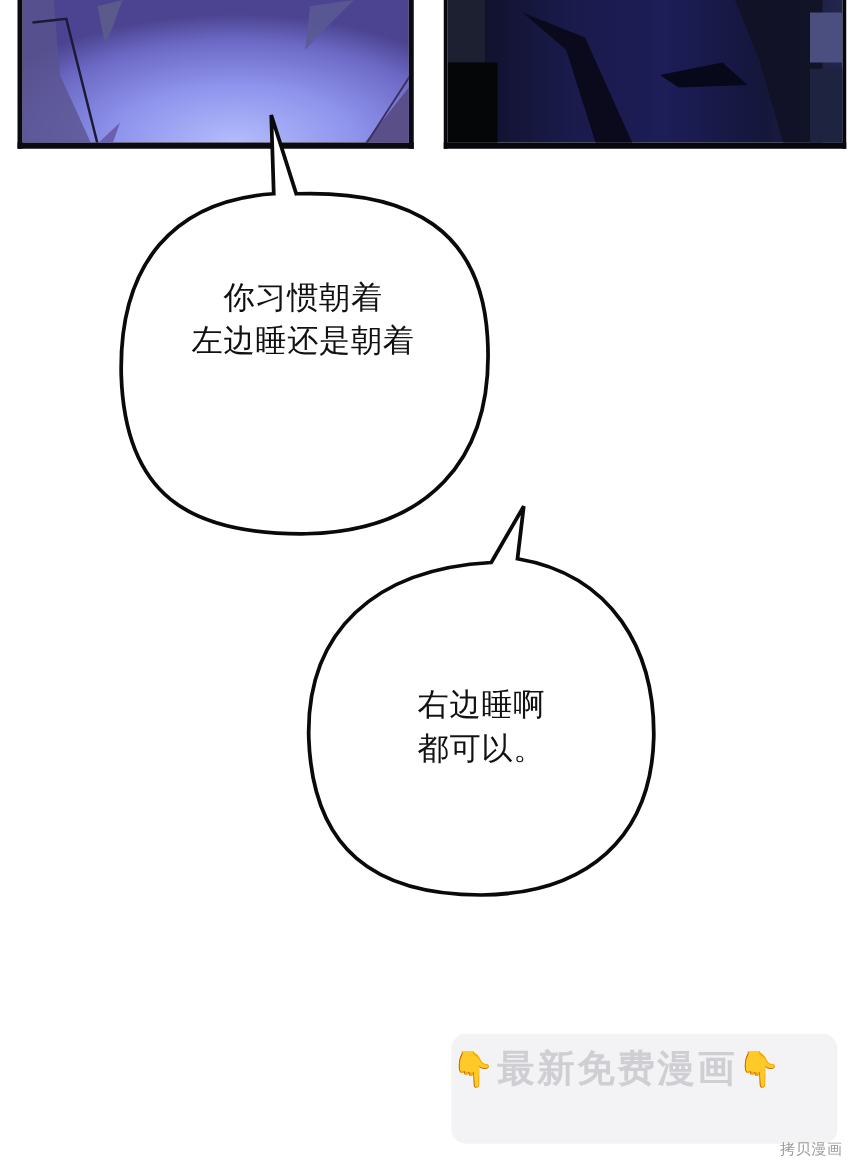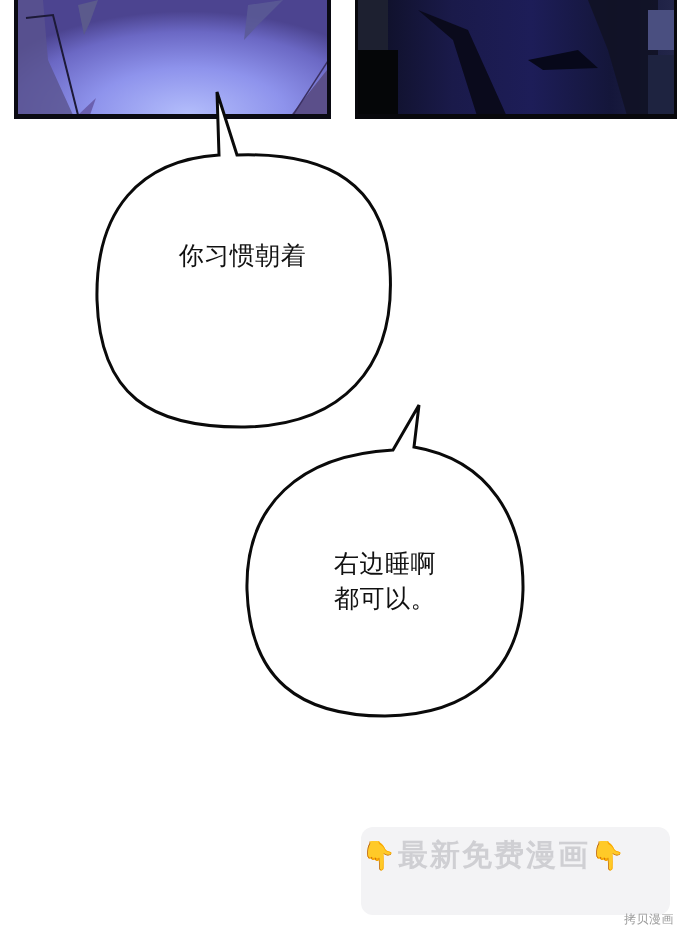--- a/index.html
+++ b/index.html
@@ -74,22 +74,23 @@
        C 396 370, 340 425, 245 427
        C 150 428, 100 395, 97 300
        C 95 210, 140 160, 219 155 Z" fill="#ffffff" stroke="#0a0a0a" stroke-width="3" stroke-linejoin="miter"></path>
   <path d="M393 450 L419 405 L414 447
        C 490 460, 524 520, 523 590
        C 521 670, 470 715, 385 716
        C 300 716, 250 680, 247 590
        C 245 505, 300 455, 393 450 Z" fill="#ffffff" stroke="#0a0a0a" stroke-width="3" stroke-linejoin="miter"></path>
 </svg>
 
-<div class="bubble-text" style="left:110px; top:238px; width:265px;">
+<div class="bubble-text" style="left:110px; top:220px; width:265px;">
   <div>你习惯朝着</div>
+  <div>左边睡还是朝着</div>
 </div>
 
 <div class="bubble-text" style="left:285px; top:546px; width:200px;">
   <div>右边睡啊</div>
   <div>都可以。</div>
 </div>
 
 <div class="watermark">
   <div class="wm-line1">
     <span class="hand">👇</span><span>最新免费漫画</span><span class="hand">👇</span>

